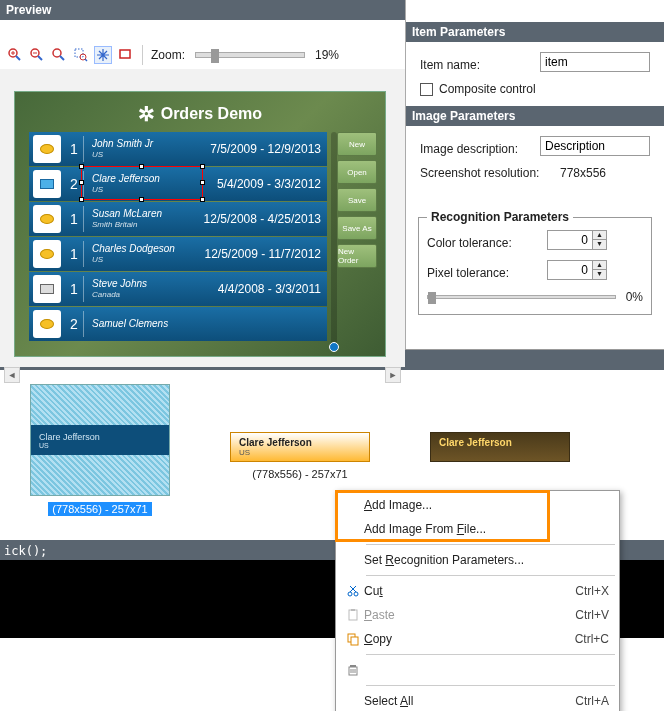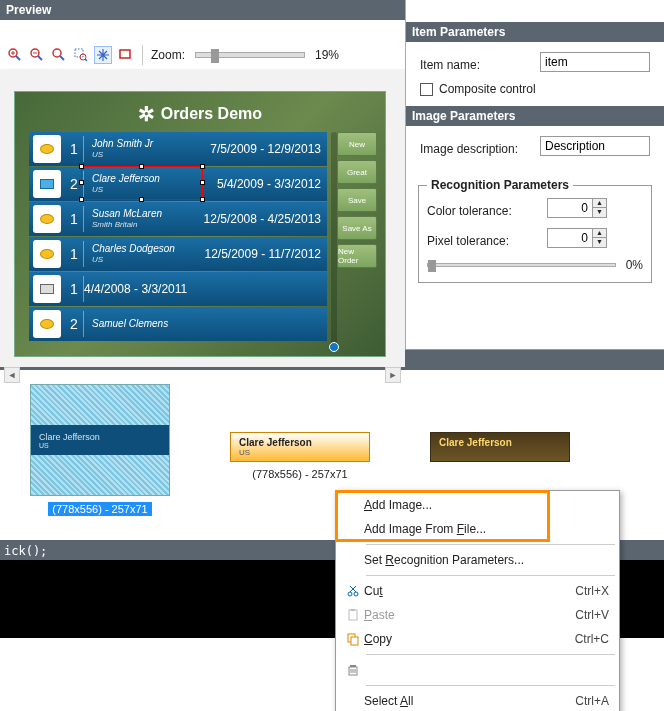--- a/index.html
+++ b/index.html
@@ -34,21 +34,21 @@
   .selection-box { position: absolute; border: 1px solid #f00; pointer-events:none; }
   .selection-box .h { position: absolute; width: 5px; height: 5px; background: #fff; border: 1px solid #000; }
   .scroll-arrows { display:flex; justify-content:space-between; padding:0 4px 4px 4px;}
   .sa { width:16px;height:16px;background:#eee;border:1px solid #ccc;display:flex;align-items:center;justify-content:center;color:#666;font-size:9px;cursor:pointer;}
   .param-body { padding: 10px 14px; }
   .row { display: flex; align-items: flex-end; margin-bottom: 10px; }
   .lbl { width: 120px; }
   .txt-input { border: 1px solid #999; padding: 2px 4px; font-size: 12px; width: 110px; }
   .chk { display:flex; align-items:center; gap:6px; margin-top:2px; }
   .chkbox { width:13px;height:13px;border:1px solid #555;background:#fff; }
-  fieldset.recog { border: 1px solid #999; margin: 2px 12px; padding: 6px 8px 10px 8px;}
+  fieldset.recog { border: 1px solid #999; margin: 10px 12px; padding: 6px 8px 10px 8px;}
   fieldset.recog legend { font-weight:bold; padding: 0 4px;}
   .spin { display:inline-flex; border:1px solid #999; }
   .spin input{border:none;width:44px;text-align:right;padding:2px 4px;font-size:12px;}
   .spin .btns{display:flex;flex-direction:column;}
   .spin .b{width:14px;height:9px;background:#eee;border-left:1px solid #999;font-size:7px;line-height:7px;text-align:center;cursor:pointer;}
   .spin .b:first-child{border-bottom:1px solid #999;}
   .slider-row{display:flex;align-items:center;margin-top:8px;}
   .slider-track{position:relative;flex:1;height:4px;background:#ddd;border:1px solid #aaa;}
   .slider-thumb{position:absolute;left:0;top:-4px;width:8px;height:12px;background:#999;}
   .image-strip { border-top: 1px solid #999;}
@@ -184,40 +184,44 @@
                 <div class="sub">US</div>
               </div>
               <div class="ss-date">12/5/2009 - 11/7/2012</div>
             </div>
             <div class="ss-row">
               <div class="ss-ico">
                 <div class="ss-monitor"></div>
               </div>
               <div class="ss-num">1</div>
               <div class="ss-sep"></div>
+              <div class="ss-name">
+                <div>Steve Johns</div>
+                <div class="sub">Canada</div>
+              </div>
               <div class="ss-date">4/4/2008 - 3/3/2011</div>
             </div>
             <div class="ss-row">
               <div class="ss-ico">
                 <div class="ss-coin"></div>
               </div>
               <div class="ss-num">2</div>
               <div class="ss-sep"></div>
               <div class="ss-name">
                 <div>Samuel Clemens</div>
                 <div class="sub"></div>
               </div>
               <div class="ss-date"></div>
             </div>
           </div>
         <div class="ss-scroll"></div>
         <div class="ss-scroll-arr"></div>
         <div class="ss-btns" id="ss-btns">
             <div class="ss-btn">New</div>
-            <div class="ss-btn">Great</div>
+            <div class="ss-btn">Open</div>
             <div class="ss-btn">Save</div>
             <div class="ss-btn">Save As</div>
             <div class="ss-btn">New Order</div>
           </div>
         <div class="selection-box" style="left:66px;top:74px;width:122px;height:34px;">
           <div class="h" style="left:-3px;top:-3px"></div>
             <div class="h" style="right:-3px;top:-3px"></div>
           <div class="h" style="left:-3px;bottom:-3px"></div>
             <div class="h" style="right:-3px;bottom:-3px"></div>
           <div class="h" style="left:50%;top:-3px;margin-left:-3px"></div>
@@ -245,20 +249,24 @@
         <div class="chkbox"></div>
         <span>Composite control</span>
       </div>
     </div>
     <div class="panel-header">Image Parameters</div>
     <div class="param-body">
       <div class="row">
         <span class="lbl">Image description:</span>
         <input class="txt-input" value="Description" style="">
       </div>
+      <div class="row">
+        <span class="lbl" style="width:140px">Screenshot resolution:</span>
+        <span>778x556</span>
+      </div>
     </div>
     <fieldset class="recog">
       <legend>Recognition Parameters</legend>
       <div class="row">
         <span class="lbl">Color tolerance:</span>
         <div class="spin">
             <input value="0" style="">
             <div class="btns">
               <div class="b">▲</div>
               <div class="b">▼</div>

